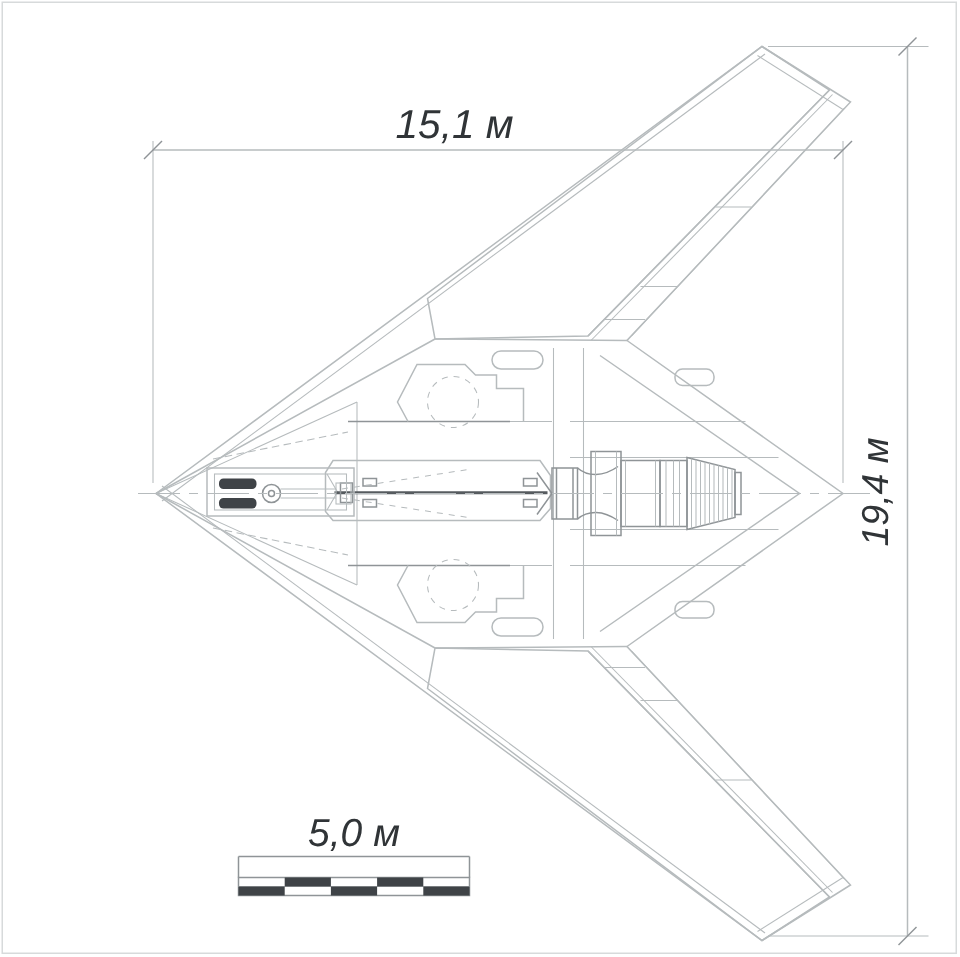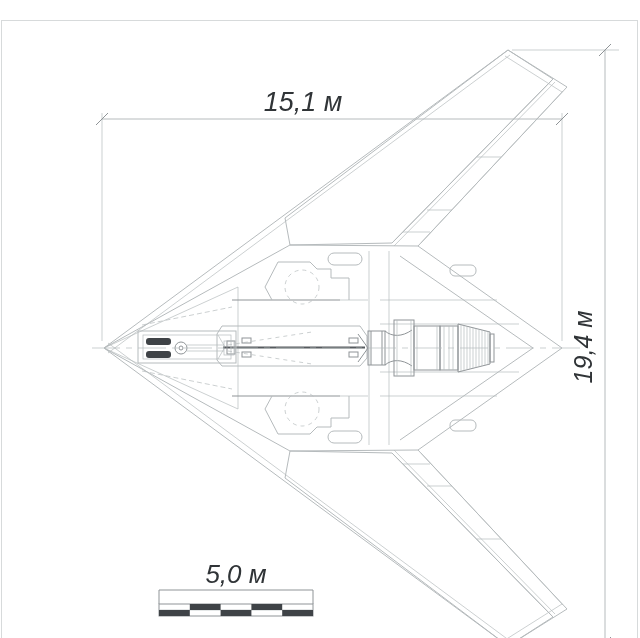--- a/index.html
+++ b/index.html
@@ -1,21 +1,21 @@
 <!DOCTYPE html>
 <html style="--bg: #ffffff; --line: #b6bbbd; --line_strong: #8f9497; --spine: #565b5f; --dark_fill: #3f4347; --text: #303437; --frame: #d7dadb;"><head>
 <meta charset="utf-8">
 <style>
   html,body{margin:0;padding:0;}
   body{
     width:640px;height:638px;background:var(--bg,#fff);
     font-family:"Liberation Sans", sans-serif;
     overflow:hidden;
   }
-  .sheet{position:relative;width:640px;height:553px;margin-top:19px;}
+  .sheet{position:relative;width:640px;height:553px;}
   svg{display:block;}
   .ln{stroke:var(--line,#b6bbbd);fill:none;stroke-width:1;}
   .lnthin{stroke:var(--line,#b6bbbd);fill:none;stroke-width:.7;}
   .lns{stroke:var(--line_strong,#8f9497);fill:none;stroke-width:1;}
   .dark{stroke:var(--spine,#565b5f);fill:none;}
   .fillDark{fill:var(--dark_fill,#44484c);stroke:none;}
   .dimtxt{
     fill:var(--text,#303437);
     font-family:"Liberation Sans", sans-serif;
     font-style:italic;

